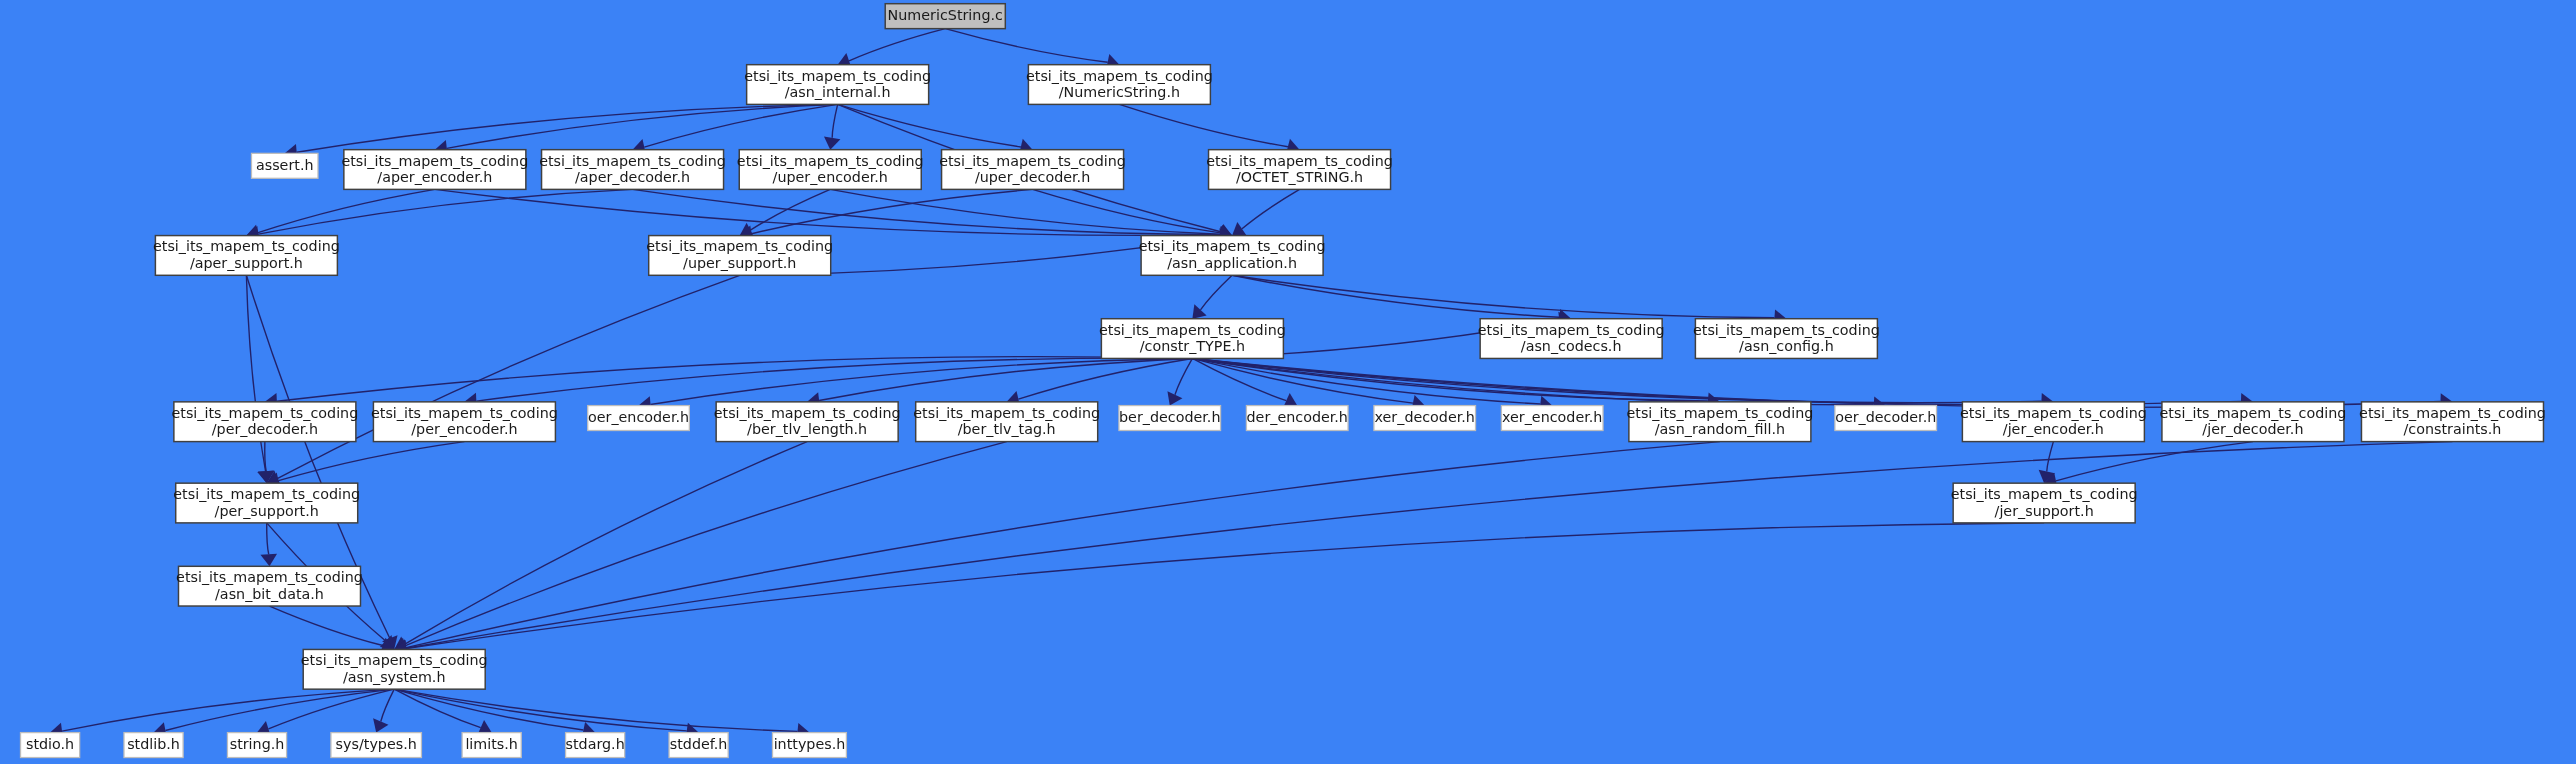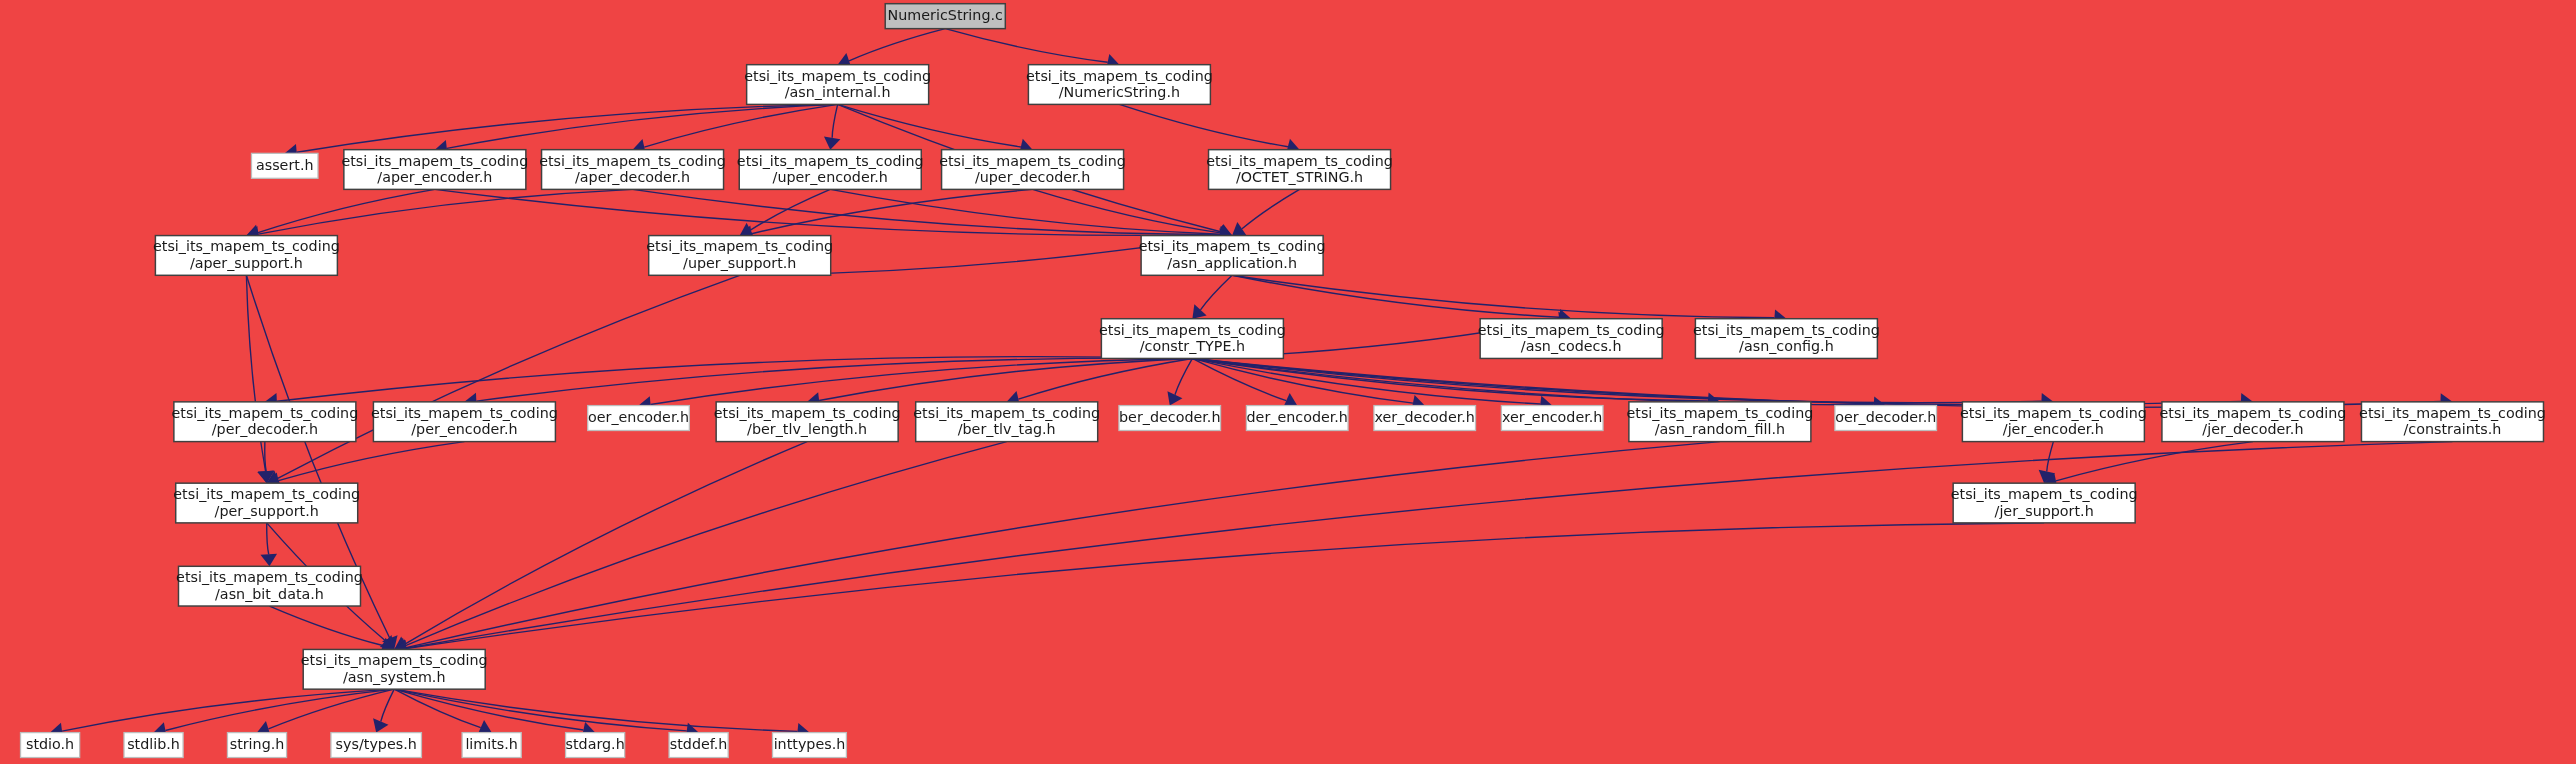--- a/index.html
+++ b/index.html
@@ -1,17 +1,17 @@
 <!DOCTYPE html>
 <html style="font-size:15px"><head>
 <meta charset="utf-8">
 <style>
   html,body{margin:0;padding:0;background:#ffffff;}
   body{font-family:"DejaVu Sans","Liberation Sans",sans-serif;}
-  #graph-wrap{position:relative;width:2576px;height:764px;background:#ef4444;overflow:hidden;}
+  #graph-wrap{position:relative;width:2576px;height:764px;background:#3b82f6;overflow:hidden;}
   svg{display:block;}
   .node-rect{fill:#ffffff;stroke:#404040;stroke-width:1.6;}
   .node-rect.root{fill:#bfbfbf;stroke:#404040;stroke-width:1.6;}
   .node-rect.sys{fill:#ffffff;stroke:#bdbdbd;stroke-width:1.4;}
   .node-label{font-family:"DejaVu Sans","Liberation Sans",sans-serif;font-size:15.5px;fill:#1a1a1a;text-anchor:middle;dominant-baseline:middle;}
   .edge{fill:none;stroke:#22226a;stroke-width:1.5;}
   .arrow{fill:#22226a;stroke:none;}
 </style>
 </head>
 <body>

